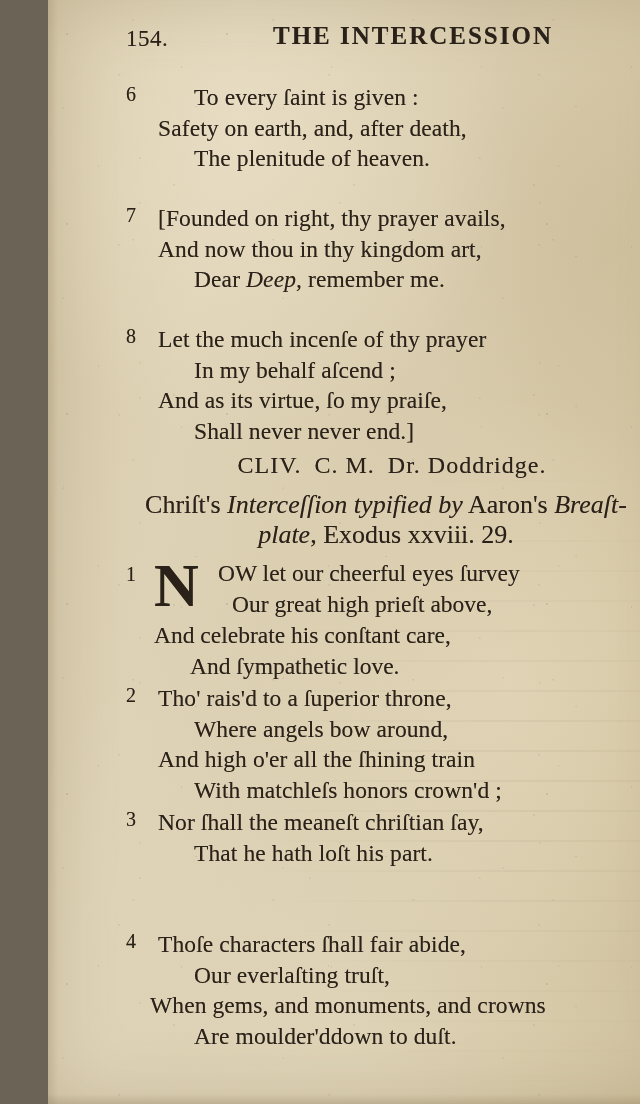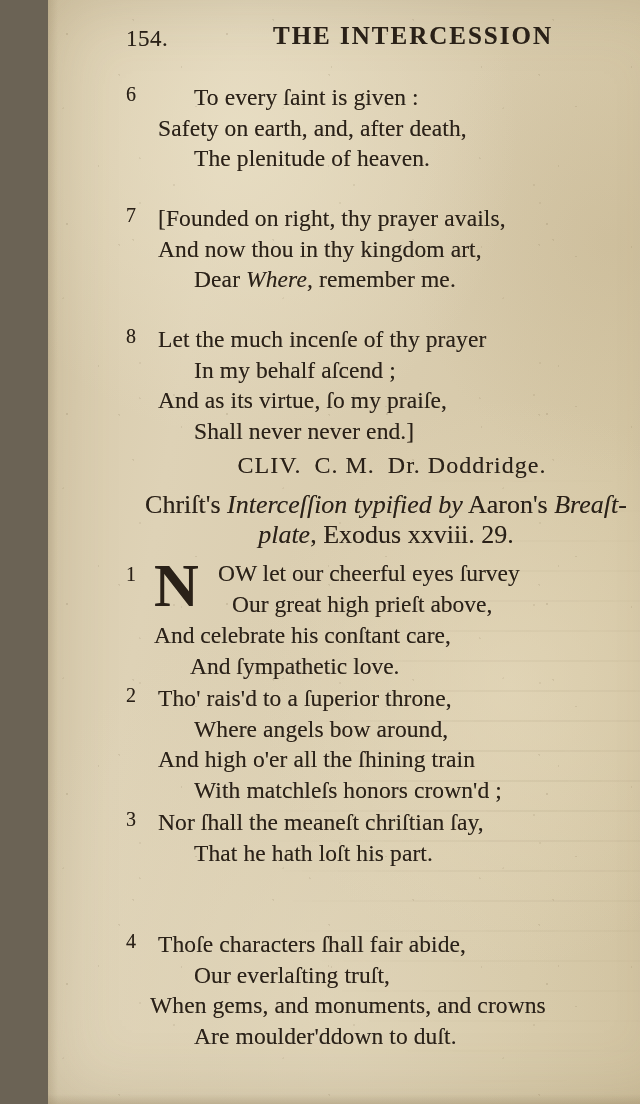--- a/index.html
+++ b/index.html
@@ -223,21 +223,21 @@
       <div class="num">6</div>
       <div class="line in1">To every ſaint is given :</div>
       <div class="line in0">Safety on earth, and, after death,</div>
       <div class="line in1">The plenitude of heaven.</div>
     </div>
 
     <div class="stanza" style="top:203px;">
       <div class="num">7</div>
       <div class="line in0">[Founded on right, thy prayer avails,</div>
       <div class="line in0">And now  thou in thy  kingdom art,</div>
-      <div class="line in1"><span>Dear </span><span class="it">Where,</span><span>  remember me.</span></div>
+      <div class="line in1"><span>Dear </span><span class="it">Deep,</span><span>  remember me.</span></div>
     </div>
 
     <div class="stanza" style="top:324px;">
       <div class="num">8</div>
       <div class="line in0">Let the  much incenſe of thy prayer</div>
       <div class="line in1">In my behalf aſcend ;</div>
       <div class="line in0">And as its virtue,  ſo my praiſe,</div>
       <div class="line in1">Shall  never never end.]</div>
     </div>
 

